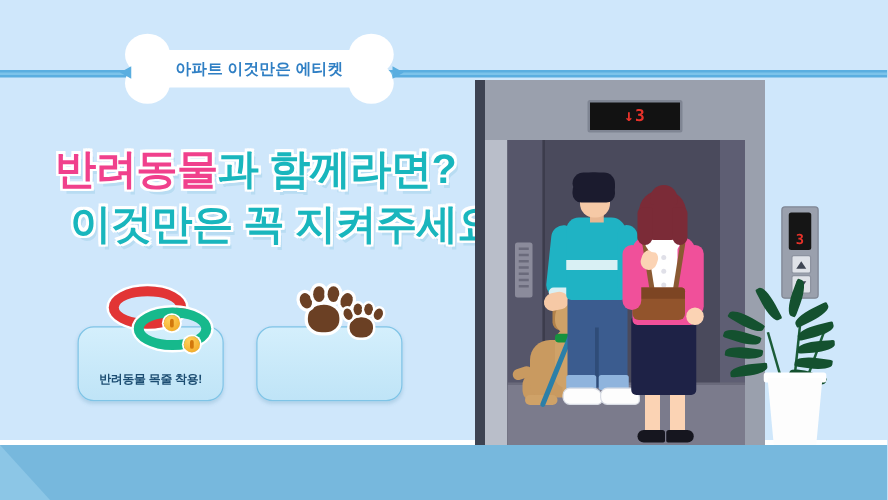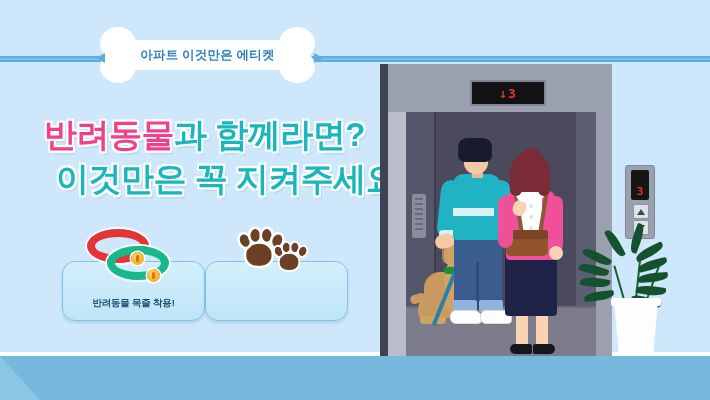--- a/index.html
+++ b/index.html
@@ -96,21 +96,20 @@
       2px 2px 0 #fff,-2px 2px 0 #fff,2px -2px 0 #fff,-2px -2px 0 #fff,
       3px 4px 0 #b8dcf2;
   }
 
   
   .card{
     position:absolute;width:115px;height:58px;border-radius:13px;
     background:linear-gradient(#d4effc,#bfe4f7);
     border:1.6px solid #7fc4e6;
     box-shadow:0 2px 3px rgba(70,130,170,.22);
-    padding-left:26px;
   }
   .card-1{left:62px;top:261px;}
   .card-2{left:205px;top:261px;}
   .card-label{
     position:absolute;left:0;bottom:10px;width:100%;
     text-align:center;font-size:9.5px;font-weight:bold;
     color:#1c4d72;white-space:nowrap;letter-spacing:-.2px;
   }
 
   

